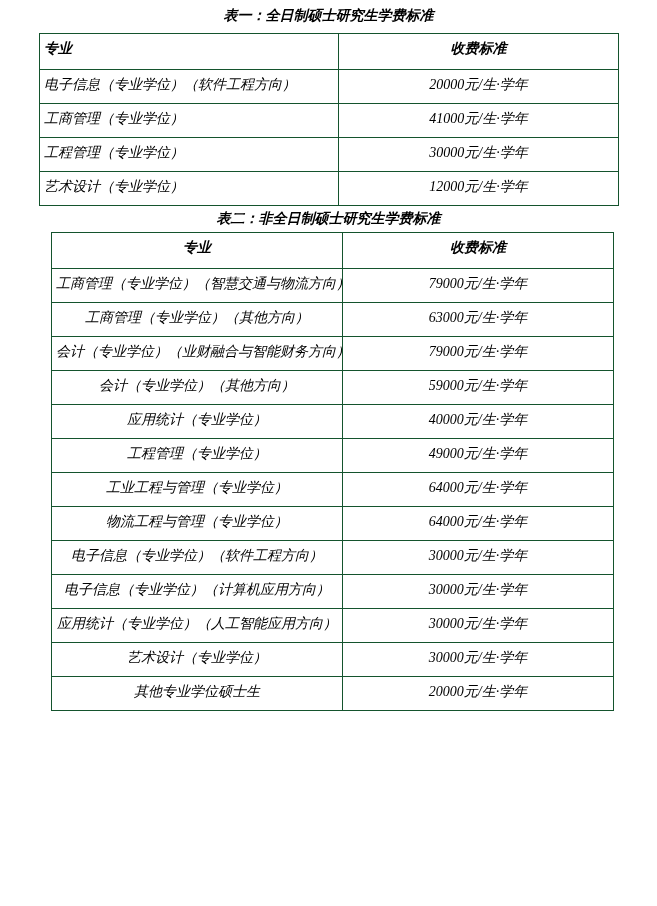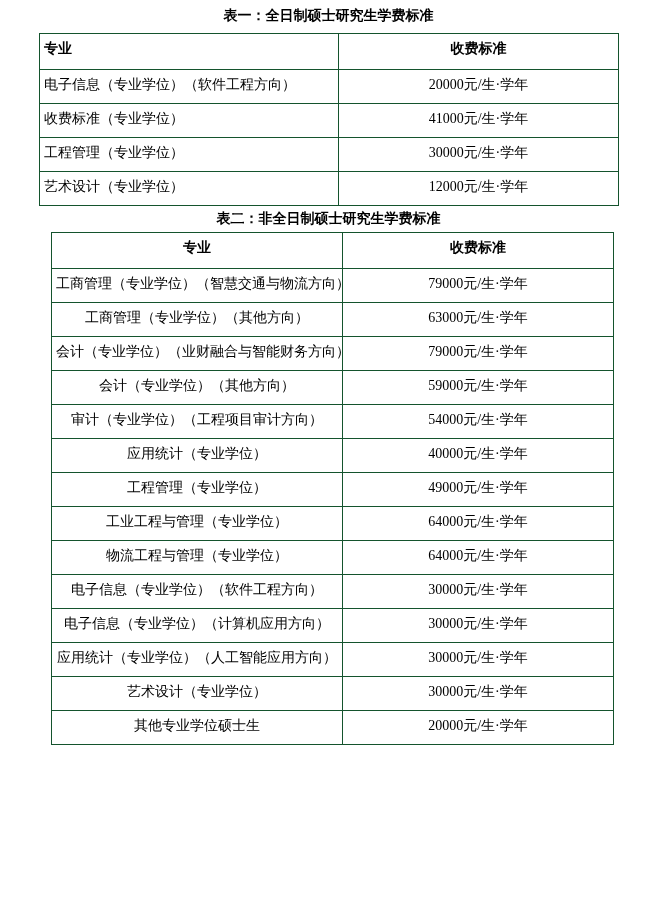--- a/index.html
+++ b/index.html
@@ -9,20 +9,21 @@
     background: #ffffff;
     width: 657px;
     font-family: "Liberation Serif", "DejaVu Serif", serif;
     color: #000000;
   }
   .page {
     width: 657px;
     height: 906px;
     overflow: hidden;
     background: #ffffff;
+    font-style: italic;
   }
   .table-title {
     font-size: 14px;
     font-weight: bold;
     text-align: center;
     line-height: 16px;
   }
   .title-1 { padding-top: 8px; }
   .title-2 { padding-top: 5px; }
   table {
@@ -74,21 +75,21 @@
         <th class="col-major">专业</th>
         <th class="col-fee">收费标准</th>
       </tr>
     </thead>
     <tbody>
       <tr>
         <td class="col-major">电子信息（专业学位）（软件工程方向）</td>
         <td class="col-fee">20000元/生·学年</td>
       </tr>
       <tr>
-        <td class="col-major">收费标准（专业学位）</td>
+        <td class="col-major">工商管理（专业学位）</td>
         <td class="col-fee">41000元/生·学年</td>
       </tr>
       <tr>
         <td class="col-major">工程管理（专业学位）</td>
         <td class="col-fee">30000元/生·学年</td>
       </tr>
       <tr>
         <td class="col-major">艺术设计（专业学位）</td>
         <td class="col-fee">12000元/生·学年</td>
       </tr>
@@ -119,24 +120,20 @@
       </tr>
       <tr>
         <td class="col-major">会计（专业学位）（业财融合与智能财务方向）</td>
         <td class="col-fee">79000元/生·学年</td>
       </tr>
       <tr>
         <td class="col-major">会计（专业学位）（其他方向）</td>
         <td class="col-fee">59000元/生·学年</td>
       </tr>
       <tr>
-        <td class="col-major">审计（专业学位）（工程项目审计方向）</td>
-        <td class="col-fee">54000元/生·学年</td>
-      </tr>
-      <tr>
         <td class="col-major">应用统计（专业学位）</td>
         <td class="col-fee">40000元/生·学年</td>
       </tr>
       <tr>
         <td class="col-major">工程管理（专业学位）</td>
         <td class="col-fee">49000元/生·学年</td>
       </tr>
       <tr>
         <td class="col-major">工业工程与管理（专业学位）</td>
         <td class="col-fee">64000元/生·学年</td>

